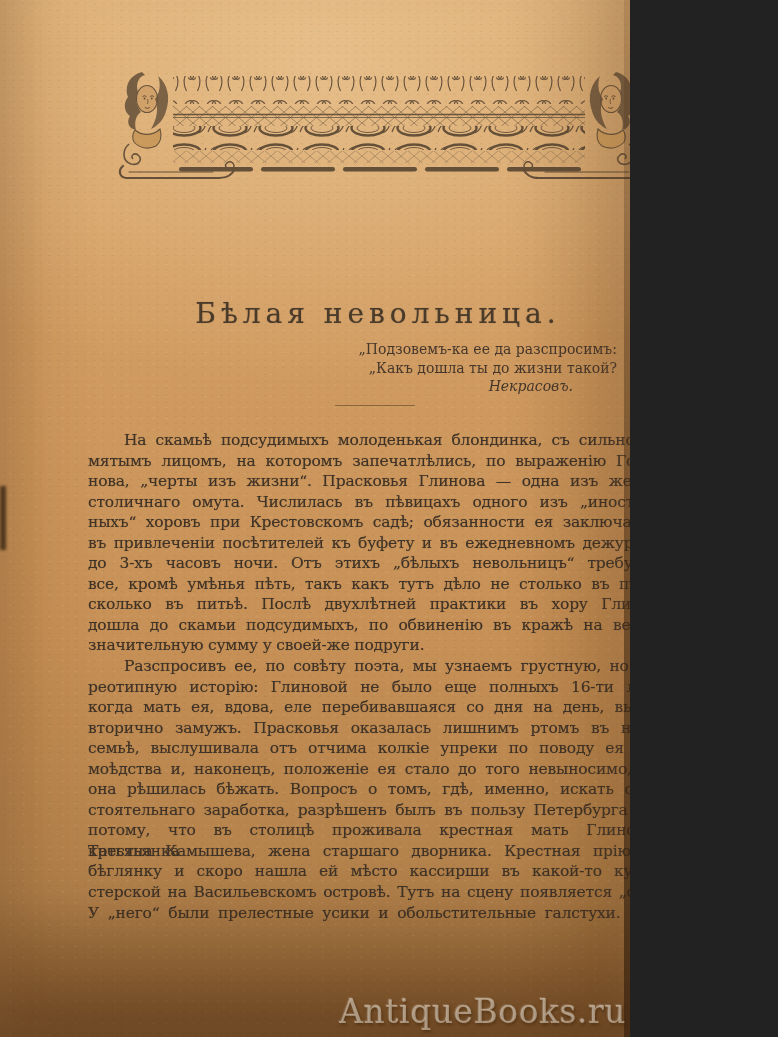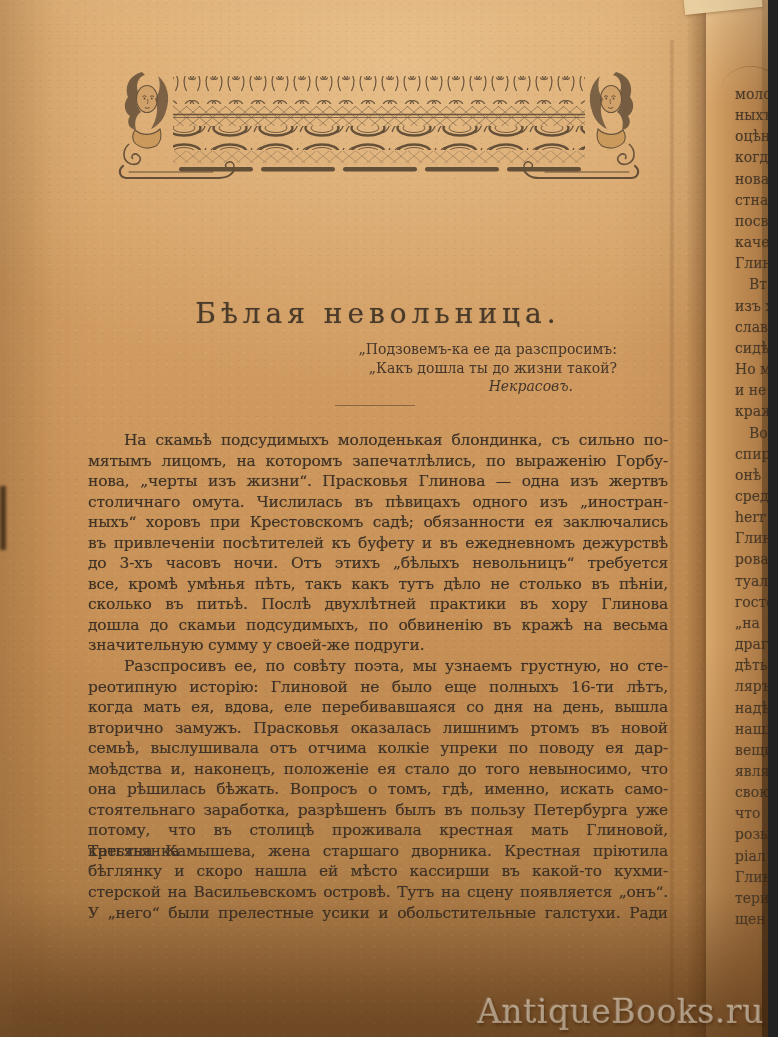--- a/index.html
+++ b/index.html
@@ -1,17 +1,17 @@
 <!DOCTYPE html>
 <html><head>
 <meta charset="utf-8">
 <style>
   html,body{margin:0;padding:0;background:#222;}
   .photo{
-    position:relative;width:768px;height:1037px;overflow:hidden;
+    position:relative;width:630px;height:1037px;overflow:hidden;
     font-family:"DejaVu Serif","Liberation Serif",serif;
     background:#c9945c;
   }
   .page-main{
     position:absolute;inset:0;
     background:
       radial-gradient(900px 520px at 52% 6%, rgba(255,232,190,0.40), rgba(255,232,190,0) 62%),
       linear-gradient(90deg, rgba(120,70,25,0.12) 0%, rgba(120,70,25,0) 7%, rgba(120,70,25,0) 80%, rgba(100,60,20,0.16) 97%),
       linear-gradient(180deg,#d8a468 0%,#d09b61 35%,#c69056 62%,#b5834c 82%,#9a6e3f 100%);
   }

